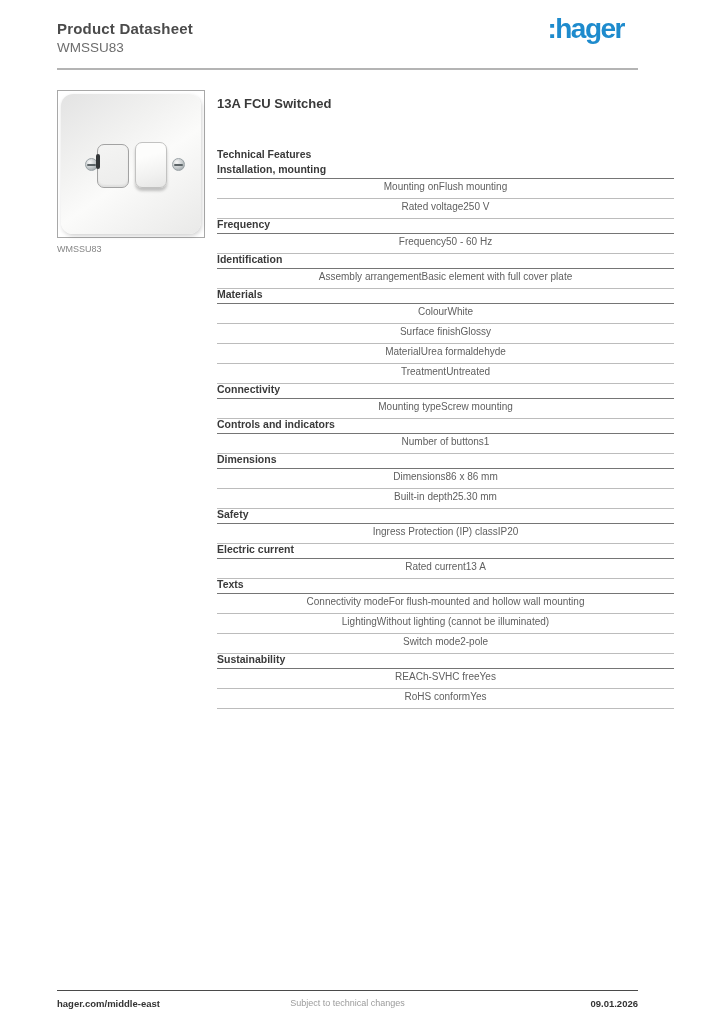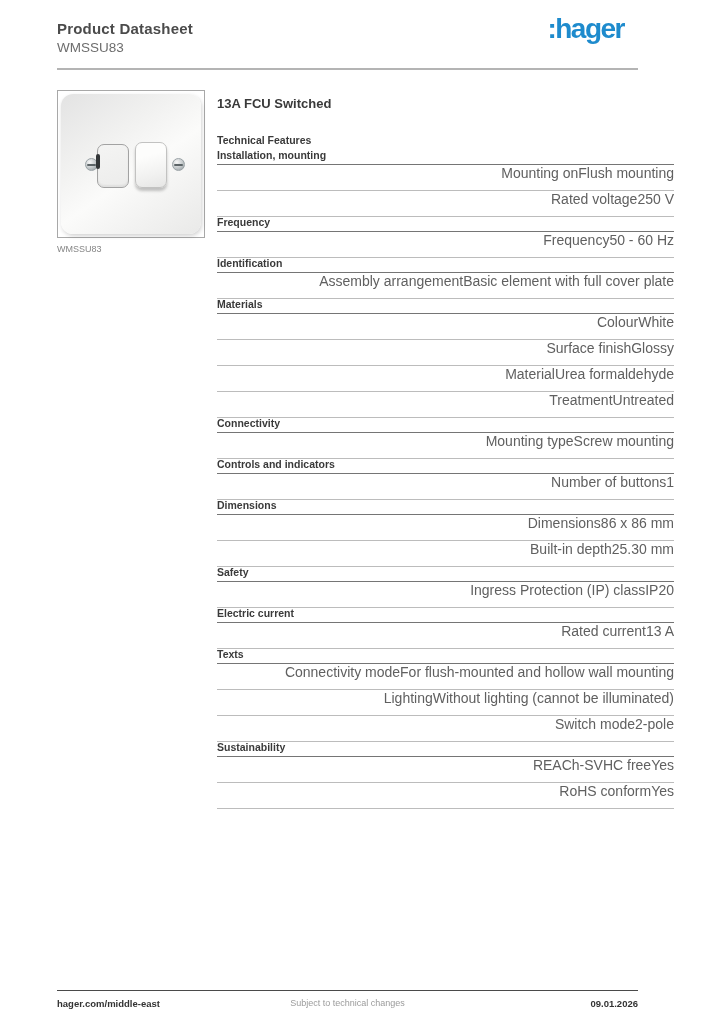--- a/index.html
+++ b/index.html
@@ -69,31 +69,31 @@
   .rocker {
     position: absolute; left: 74px; top: 48px; width: 32px; height: 46px;
     border: 1px solid #c2c2c1; border-radius: 7px;
     background: linear-gradient(165deg, #fdfdfc 30%, #f1f1f0 70%, #e6e6e5);
     box-shadow: 0 3px 3px rgba(0,0,0,0.22);
   }
   .img-caption { margin-top: 6px; font-size: 9px; color: #868686; }
 
   
   .prod-title { font-size: 13px; font-weight: bold; color: #3a3a3a; padding-top: 6px; }
-  .tech-title { font-size: 10.5px; font-weight: bold; color: #3a3a3a; margin-top: 23px; margin-bottom: 4px; }
+  .tech-title { font-size: 10.5px; font-weight: bold; color: #3a3a3a; margin-top: 37px; margin-bottom: 4px; }
   .spec-section { margin-top: 0; }
   .sec-title {
     font-size: 10.5px; font-weight: bold; color: #3a3a3a;
     line-height: 11px; padding-bottom: 3px;
     border-bottom: 1px solid #757575;
   }
   .row {
-    display: flex; justify-content: flex-end; align-items: baseline;
-    font-size: 14px; line-height: 10px; color: #606060;
-    padding: 3px 0 12px 0;
+    display: flex; justify-content: center; align-items: baseline;
+    font-size: 10px; line-height: 10px; color: #606060;
+    padding: 3px 0 6px 0;
     border-bottom: 1px solid #bcbcbc;
   }
   .row .lbl { text-align: left; }
   .row .val { text-align: right; }
 
   
   .footer-rule {
     position: absolute; left: 57px; right: 50px; top: 990px;
     height: 1px; background: #4a4a4a;
   }

